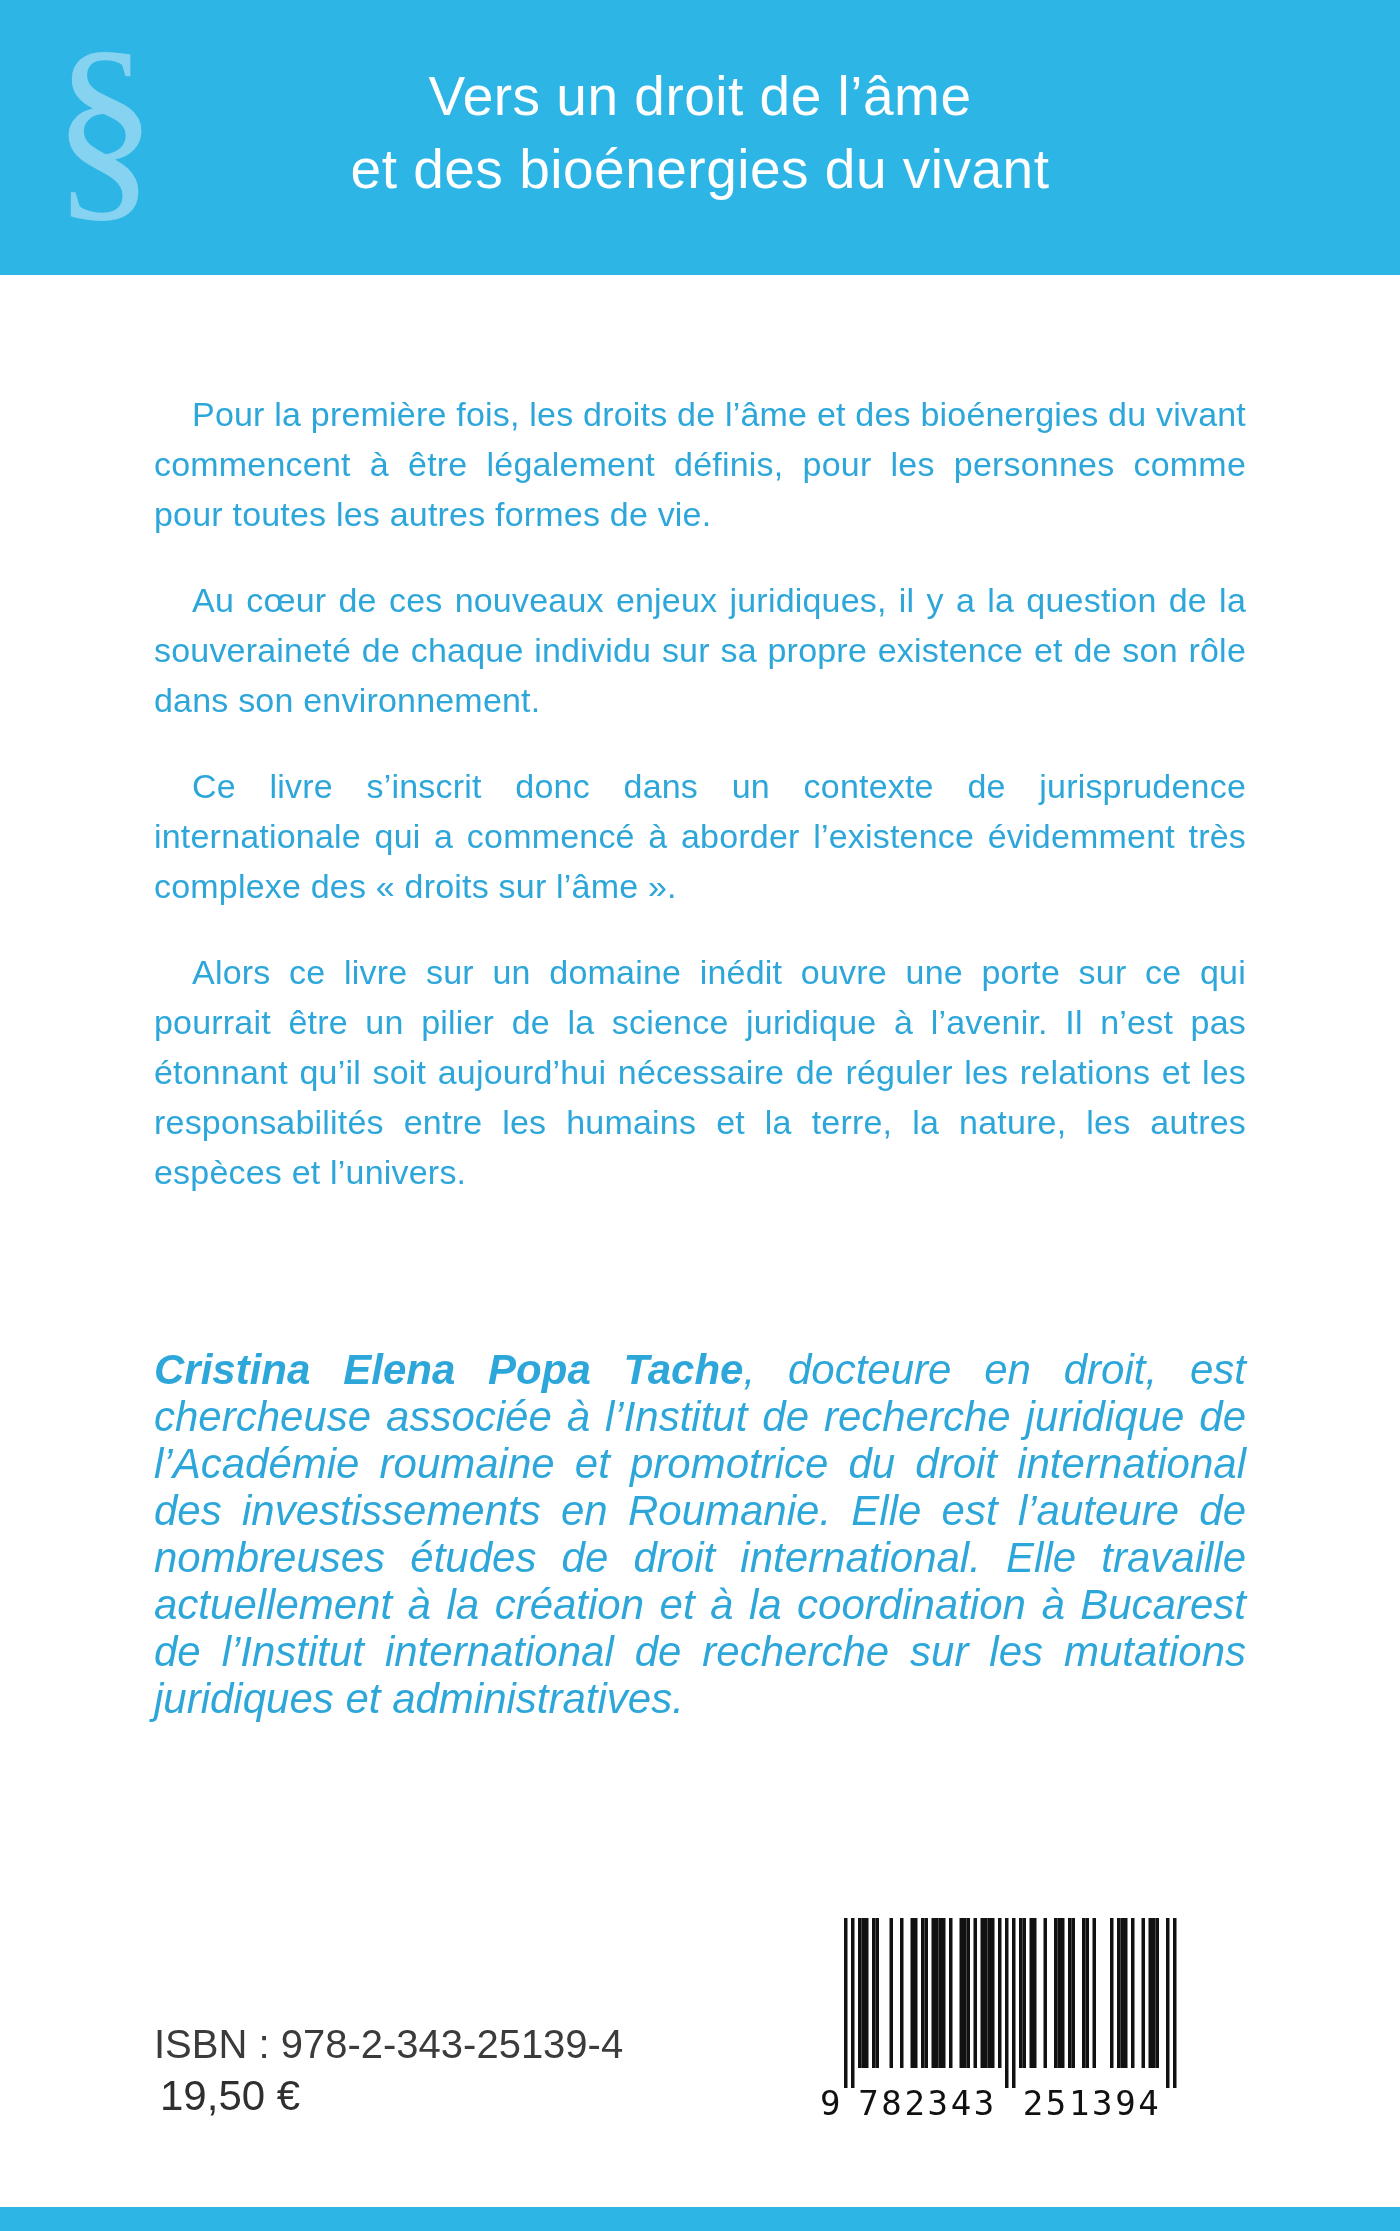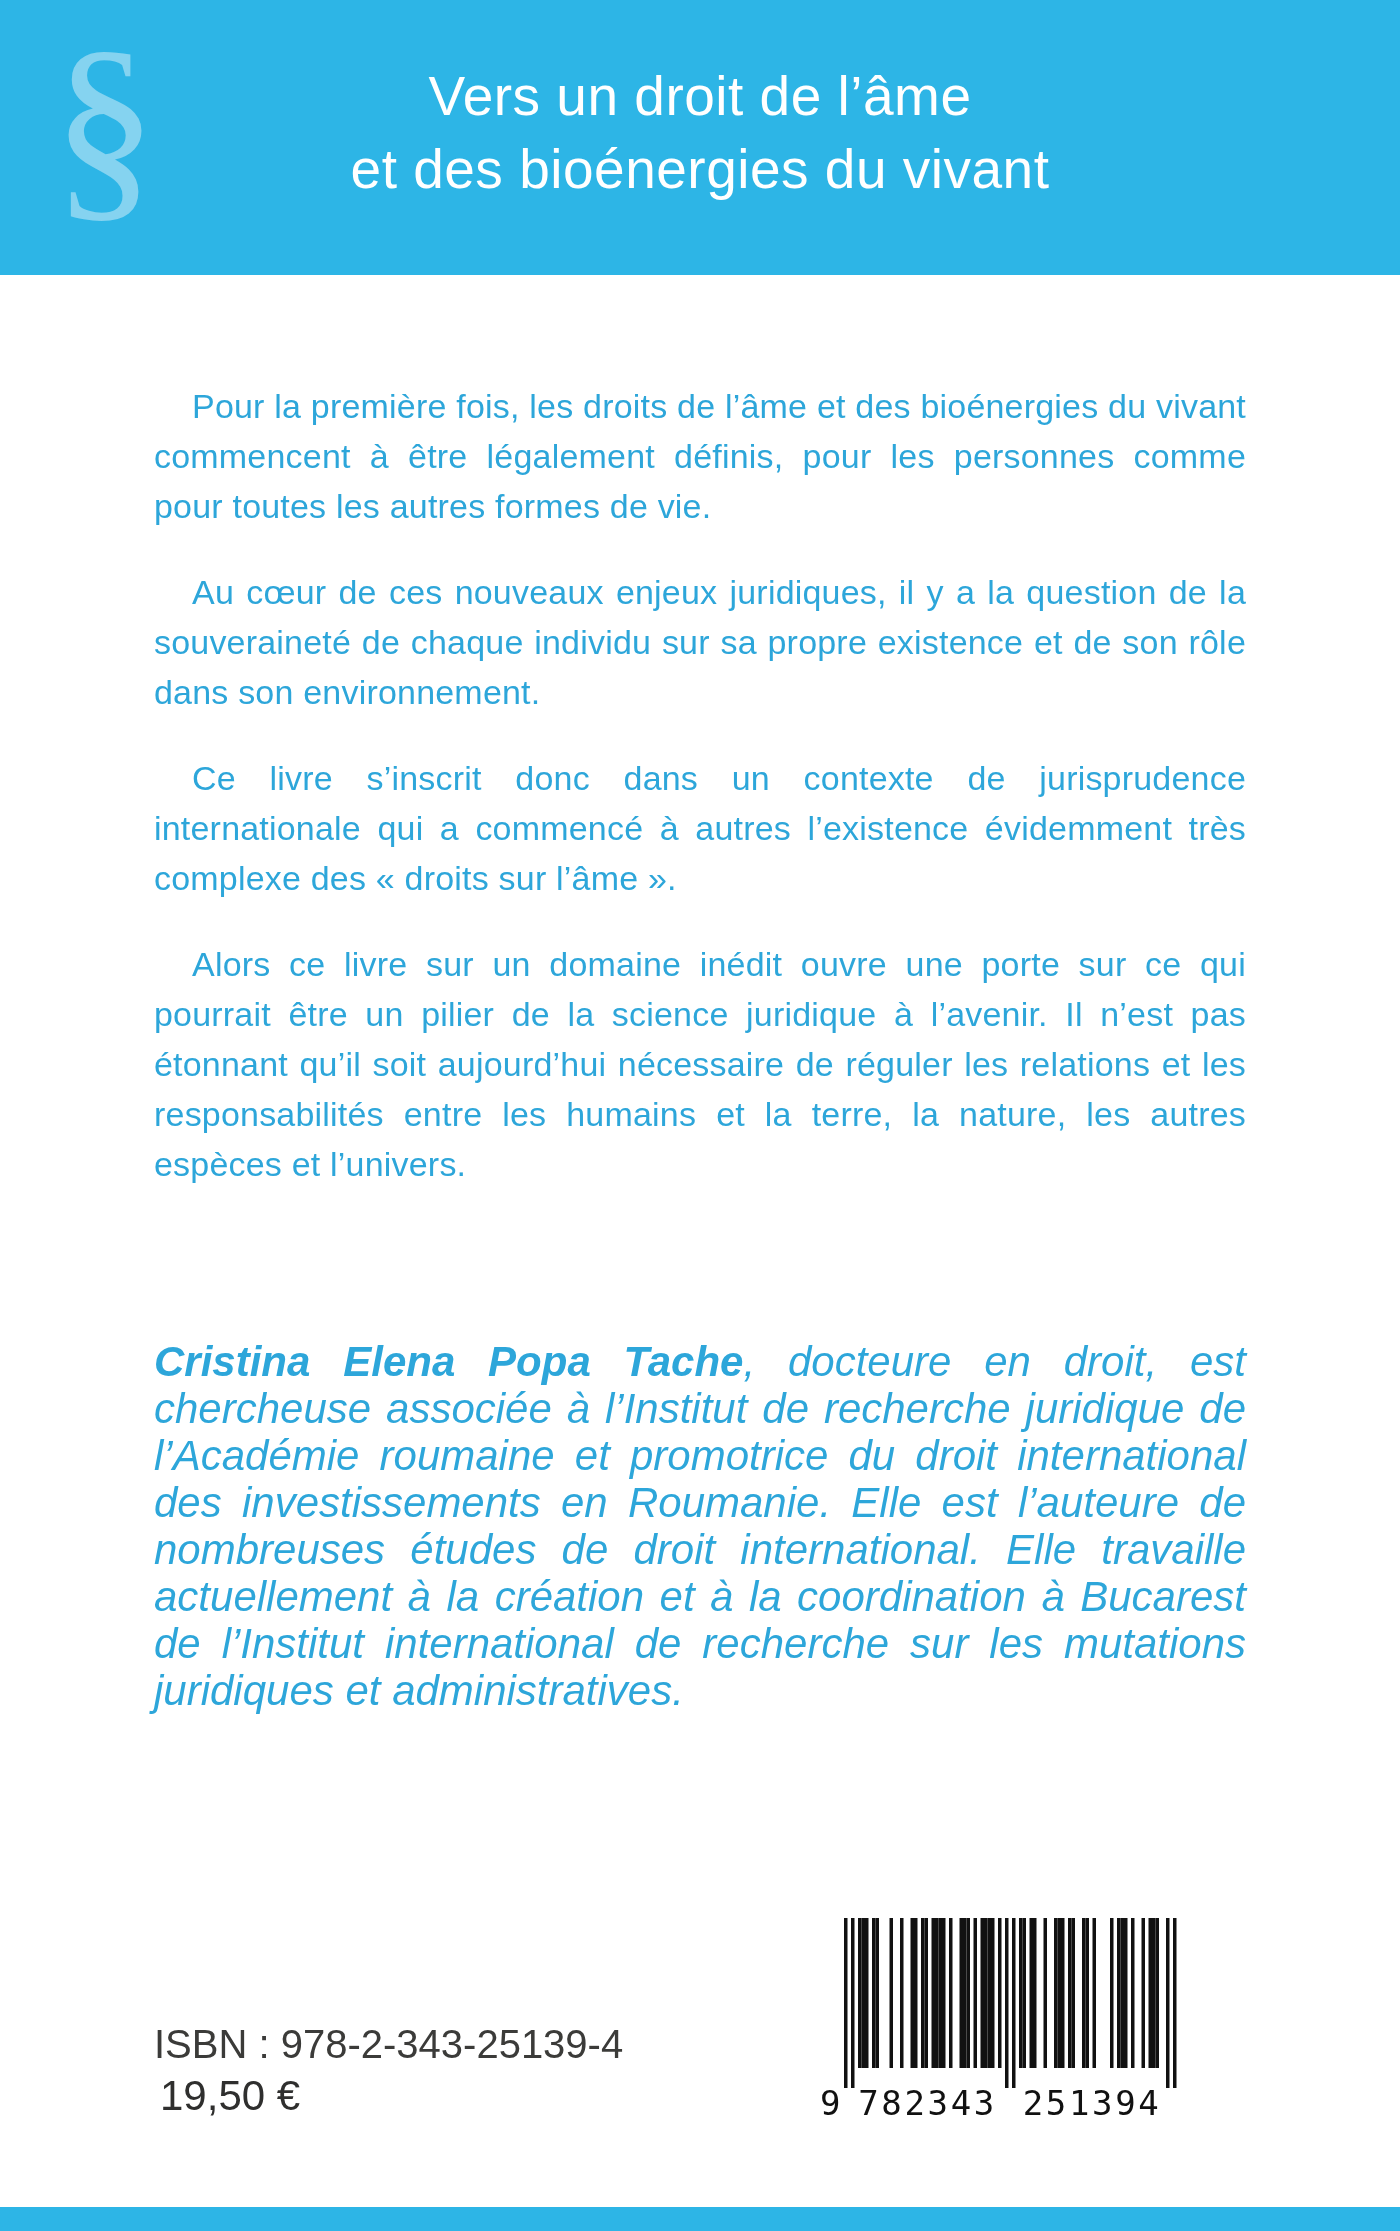--- a/index.html
+++ b/index.html
@@ -29,21 +29,21 @@
     user-select:none;
   }
   .title{
     position:absolute;top:60px;left:0;width:100%;
     margin:0;text-align:center;
     color:#ffffff;font-weight:400;
     font-size:55px;line-height:1.32;letter-spacing:0.5px;
   }
   .title .title-line{display:block;}
   .content{
-    position:absolute;left:154px;top:265px;width:1092px;
+    position:absolute;left:154px;top:273px;width:1092px;
     padding-top:116px;
   }
   .para{
     margin:0 0 36px 0;
     color:var(--text-blue);
     font-size:34px;line-height:50px;
     text-align:justify;text-indent:38px;
     letter-spacing:0.2px;
   }
   .bio{
@@ -86,21 +86,21 @@
     <div class="section-mark">§</div>
     <h1 class="title">
       <span class="title-line">Vers un droit de l’âme</span>
       <span class="title-line">et des bioénergies du vivant</span>
     </h1>
   </header>
 
   <main class="content">
     <p class="para">Pour la première fois, les droits de l’âme et des bioénergies du vivant commencent à être légalement définis, pour les personnes comme pour toutes les autres formes de vie.</p>
     <p class="para">Au cœur de ces nouveaux enjeux juridiques, il y a la question de la souveraineté de chaque individu sur sa propre existence et de son rôle dans son environnement.</p>
-    <p class="para">Ce livre s’inscrit donc dans un contexte de jurisprudence internationale qui a commencé à autres l’existence évidemment très complexe des « droits sur l’âme ».</p>
+    <p class="para">Ce livre s’inscrit donc dans un contexte de jurisprudence internationale qui a commencé à aborder l’existence évidemment très complexe des « droits sur l’âme ».</p>
     <p class="para">Alors ce livre sur un domaine inédit ouvre une porte sur ce qui pourrait être un pilier de la science juridique à l’avenir. Il n’est pas étonnant qu’il soit aujourd’hui nécessaire de réguler les relations et les responsabilités entre les humains et la terre, la nature, les autres espèces et l’univers.</p>
     <p class="bio"><span class="bio-name">Cristina Elena Popa Tache</span><span>, docteure en droit, est chercheuse associée à l’Institut de recherche juridique de l’Académie roumaine et promotrice du droit international des investissements en Roumanie. Elle est l’auteure de nombreuses études de droit international. Elle travaille actuellement à la création et à la coordination à Bucarest de l’Institut international de recherche sur les mutations juridiques et administratives.</span></p>
   </main>
 
   <div class="credit">
   </div>
 
   <div class="isbn">ISBN : 978-2-343-25139-4</div>
   <div class="price">19,50 €</div>
 

